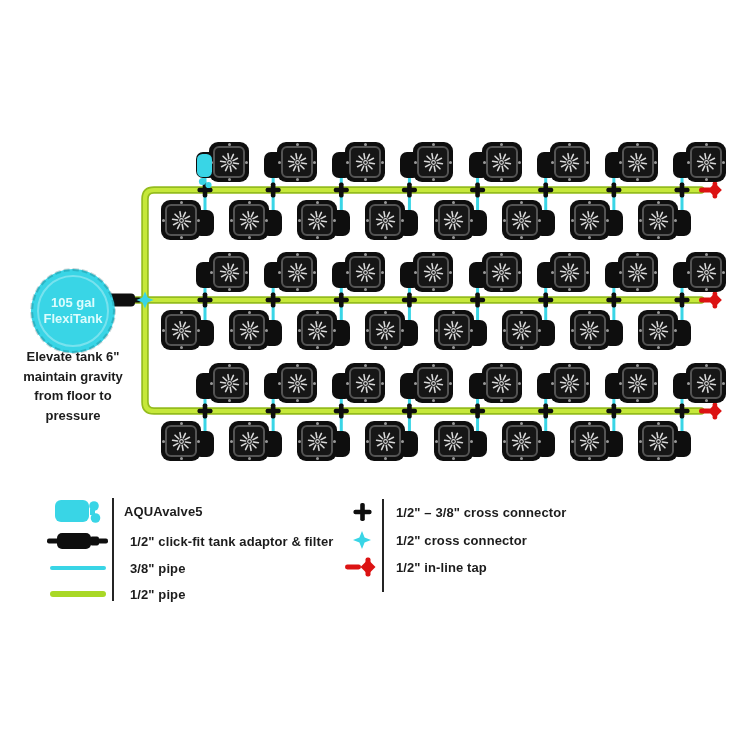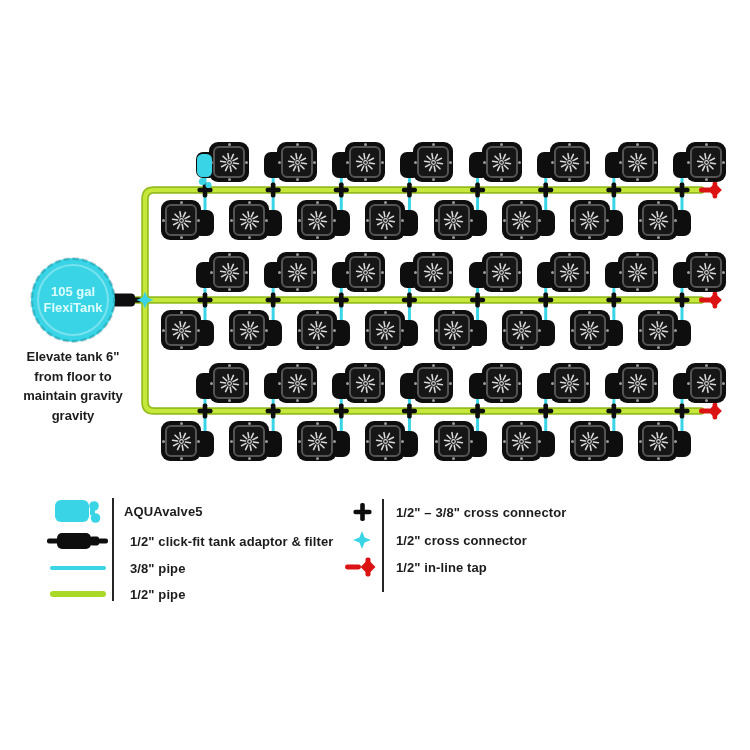--- a/index.html
+++ b/index.html
@@ -5,21 +5,21 @@
   html,body{margin:0;padding:0;}
   body{
     width:750px;height:750px;background:#ffffff;position:relative;overflow:hidden;
     font-family:"Liberation Sans", sans-serif;
     -webkit-font-smoothing:antialiased;
   }
   #stage{position:absolute;inset:0;}
   #diagram-svg{position:absolute;left:0;top:0;}
   
   .tank{
-    position:absolute;left:31px;top:258px;width:84px;height:84px;border-radius:50%;
+    position:absolute;left:31px;top:269px;width:84px;height:84px;border-radius:50%;
     background:var(--cyan);display:flex;flex-direction:column;align-items:center;justify-content:center;
   }
   .tank::before{
     content:"";position:absolute;inset:6px;border-radius:50%;
     border:2px solid rgba(255,255,255,.32);
   }
   .tank::after{
     content:"";position:absolute;inset:-1px;border-radius:50%;
     border:3px dashed rgba(0,70,80,.22);
   }
@@ -1267,23 +1267,23 @@
       </svg>
     </div>
 
   <div class="tank">
     <div class="tank-line">105 gal</div>
     <div class="tank-line">FlexiTank</div>
   </div>
 
   <div class="tank-note">
     <div>Elevate tank 6"</div>
+    <div>maintain gravity</div>
     <div>from floor to</div>
-    <div>maintain gravity</div>
-    <div>gravity</div>
+    <div>pressure</div>
   </div>
 
   <div class="legend-divider" style="left:112px;top:498px;height:103px;"></div>
   <div class="legend-divider" style="left:382px;top:499px;height:93px;"></div>
   <div id="legend">
       <div class="lg-icon" style="left:46px;top:511px;width:64px">
         <svg width="52" height="30">
           <rect x="3" y="4" width="34" height="22" rx="6" fill="#39d5e6"></rect>
      <circle cx="42" cy="10" r="4.8" fill="#39d5e6"></circle>
           <circle cx="43.5" cy="22" r="4.8" fill="#39d5e6"></circle>

